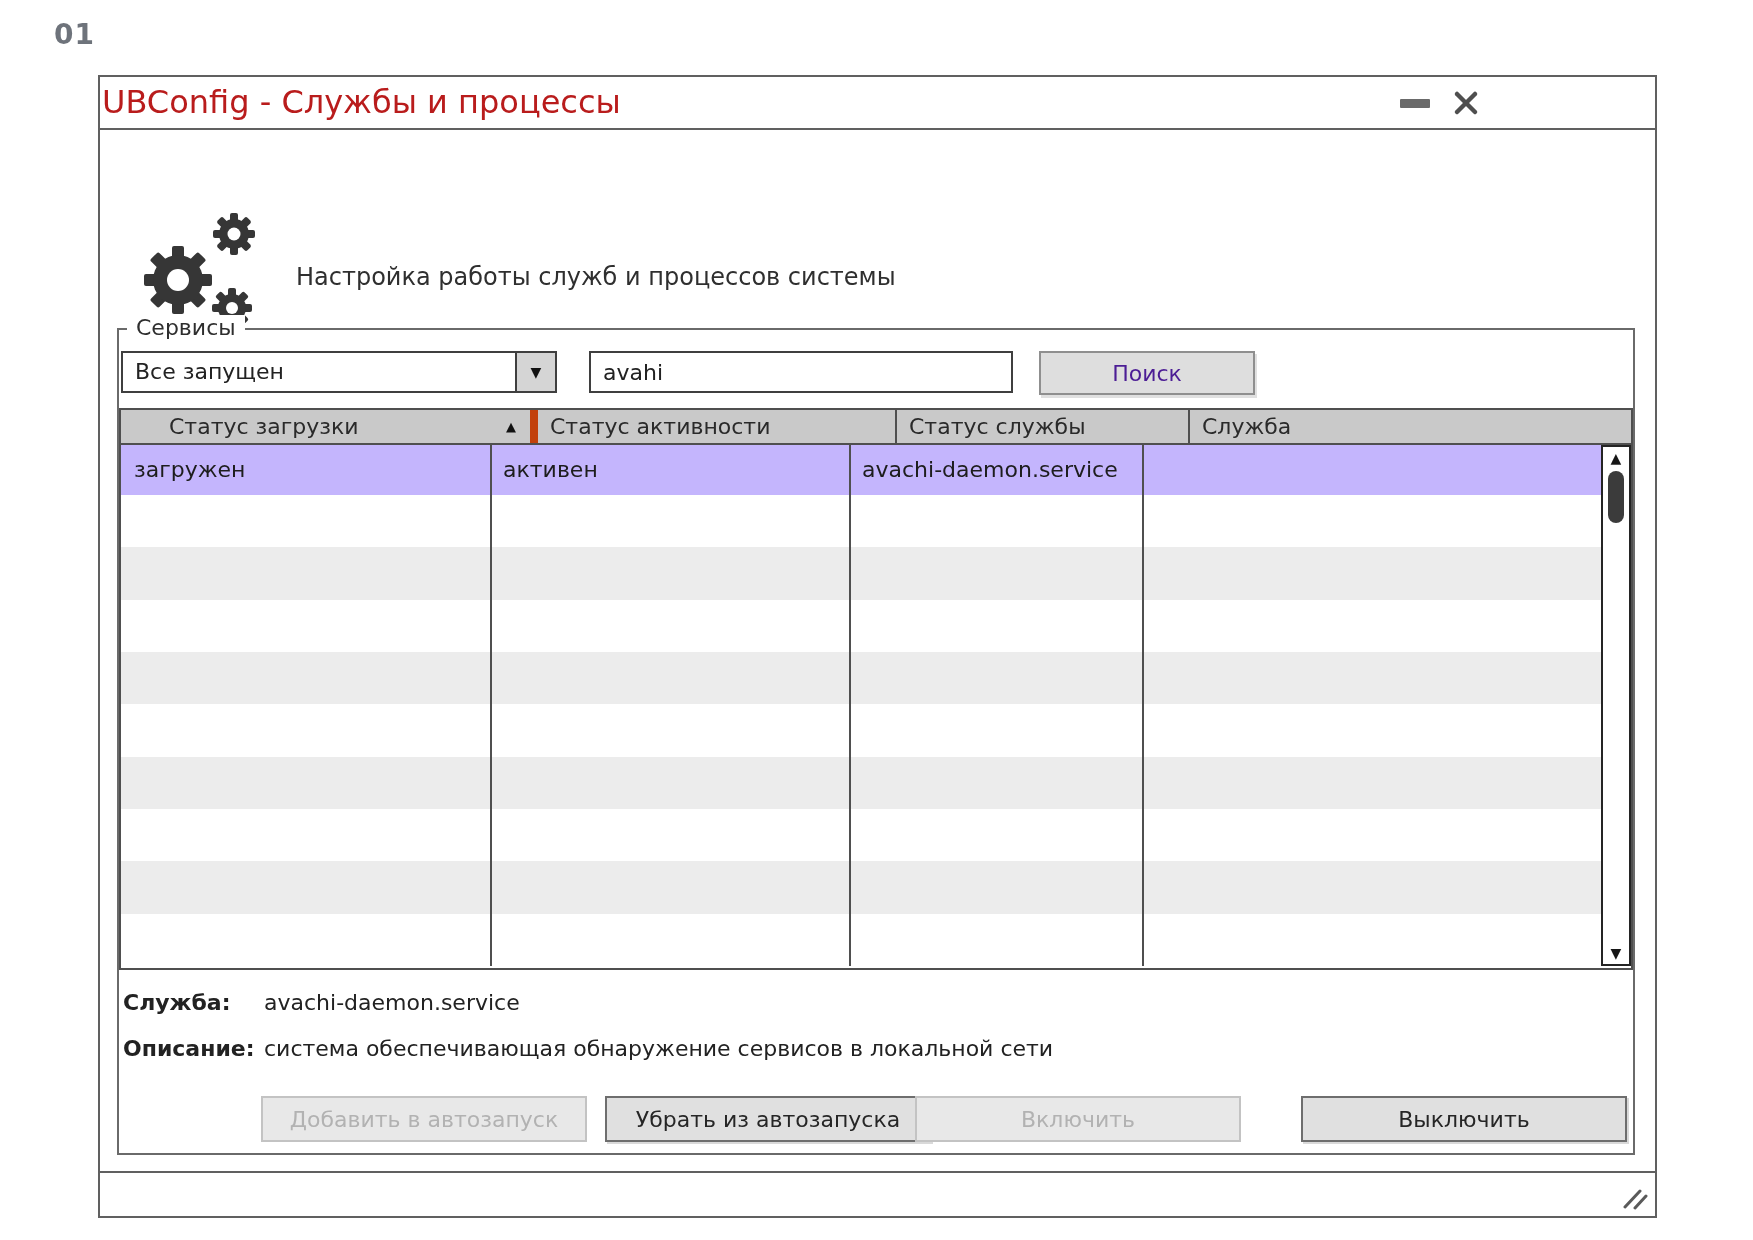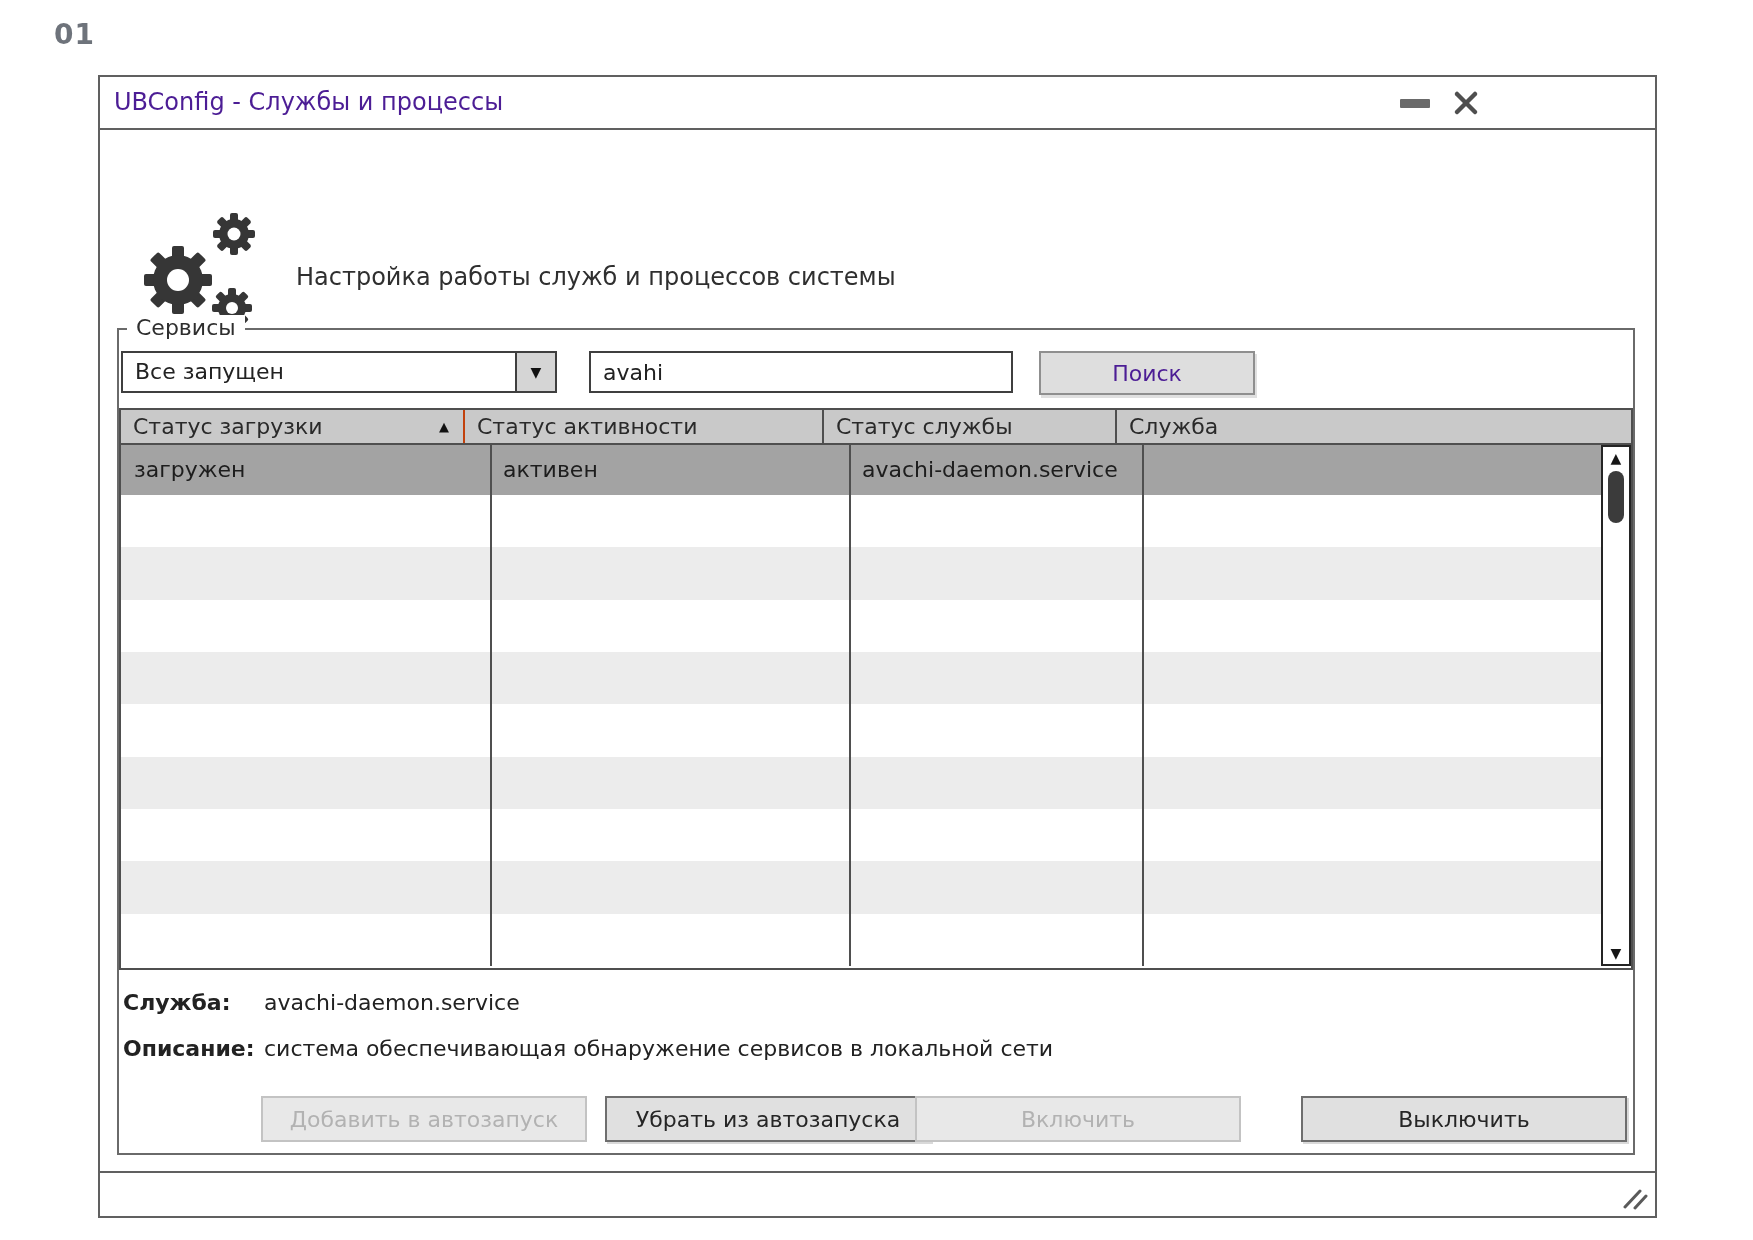--- a/index.html
+++ b/index.html
@@ -12,21 +12,21 @@
     position:absolute; left:54px; top:18px;
     font-size:28px; font-weight:bold; color:#6e737b; letter-spacing:1px;
   }
   .window {
     position:absolute; left:98px; top:75px; width:1559px; height:1143px;
     border:2px solid #606060; background:#ffffff;
   }
   
   .titlebar { position:relative; height:53px; border-bottom:2px solid #606060; }
   .titlebar .title {
-    position:absolute; left:14px; top:0; line-height:51px; font-size:24px; color:#4c1d95;
+    position:absolute; left:2px; top:0; line-height:51px; font-size:32px; color:#b91c1c;
   }
   .min-btn { position:absolute; left:1300px; top:22px; width:32px; height:14px; cursor:pointer; }
   .min-btn .dash { width:30px; height:9px; background:#6a6a6a; border-radius:1px; }
   .close-btn { position:absolute; left:1350px; top:10px; width:32px; height:32px; cursor:pointer; }
   
   .gears { position:absolute; left:30px; top:125px; }
   .subtitle { position:absolute; left:196px; top:186px; font-size:24px; color:#2f2f2f; }
   
   .groupbox {
     position:absolute; left:17px; top:251px; width:1518px; height:827px;
@@ -69,30 +69,30 @@
     position:absolute; left:0px; top:78px; width:1514px; height:562px;
     border:2px solid #4f4f4f; background:#fff;
   }
   .thead {
     display:flex; height:35px; background:#c9c9c9; border-bottom:2px solid #4f4f4f;
   }
   .th {
     position:relative; line-height:33px; font-size:22px; color:#2a2a2a;
     padding-left:12px; overflow:hidden; white-space:nowrap;
   }
-  .th-1 { width:344px; border-right:2px solid #c2410c; }
+  .th-1 { width:381px; border-right:8px solid #c2410c;margin-left:36px; }
   .th-2 { width:359px; border-right:2px solid #4f4f4f; }
   .th-3 { width:293px; border-right:2px solid #4f4f4f; }
   .th-4 { flex:1; }
   .sort-icon { position:absolute; right:14px; top:0; font-size:13px; color:#111; }
   .tbody { position:relative; height:521px; display:flex; flex-direction:column; }
   .row { flex:1; background:#fff; }
   .row:not(.selected):nth-child(odd) { background:#ececec; }
   .row.selected {
-    flex:0 0 50px; background:#a3a3a3; display:flex;justify-content:space-between;
+    flex:0 0 50px; background:#c4b5fd; display:flex;justify-content:space-between;
   }
   .cell {
     line-height:50px; font-size:22px; color:#1d1d1d; padding-left:13px;
     overflow:hidden; white-space:nowrap;
   }
   .cell-1 { width:369px; } .cell-2 { width:359px; } .cell-3 { width:293px; } .cell-4 { flex:1; }
   .col-divider {
     position:absolute; top:0; bottom:0; width:2px; background:#4f4f4f;
   }
   .divider-1 { left:369px; } .divider-2 { left:728px; } .divider-3 { left:1021px; }

